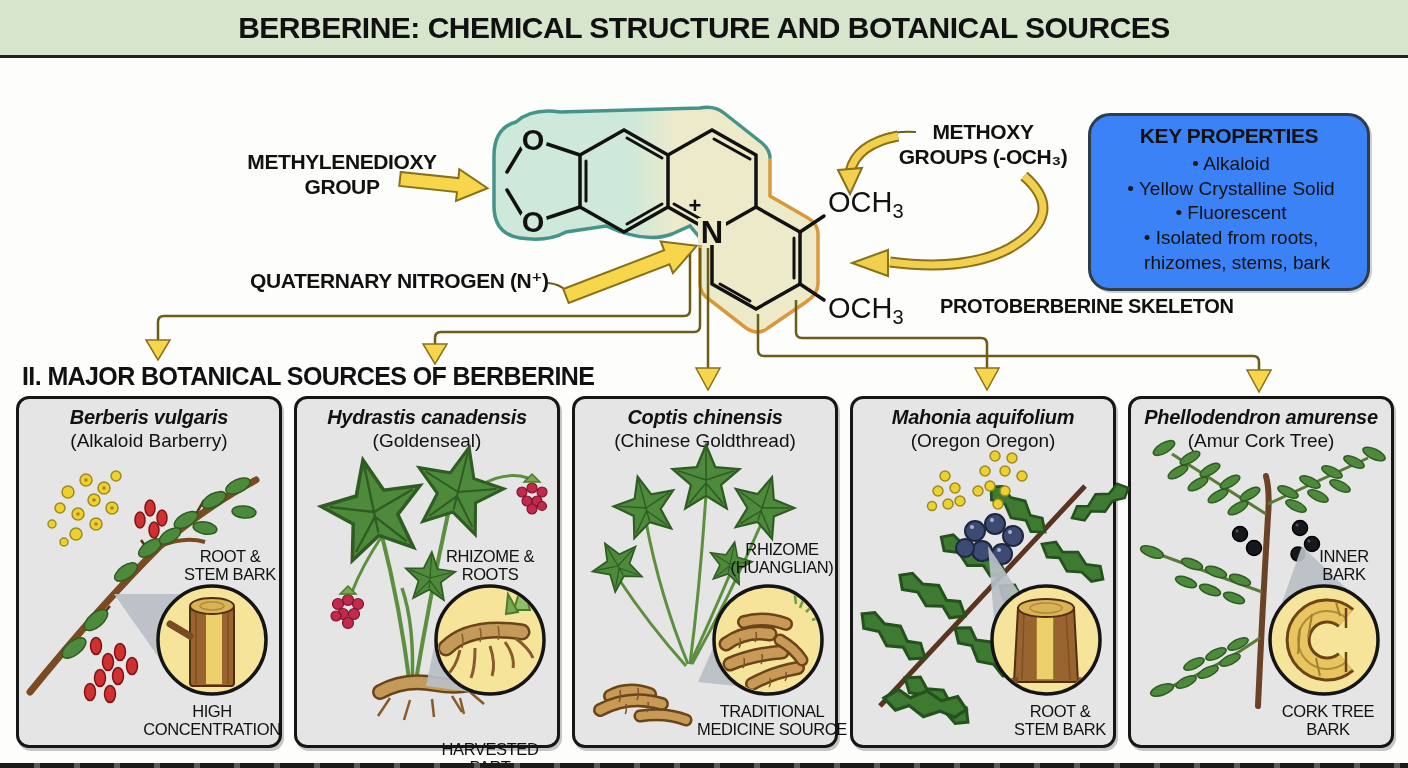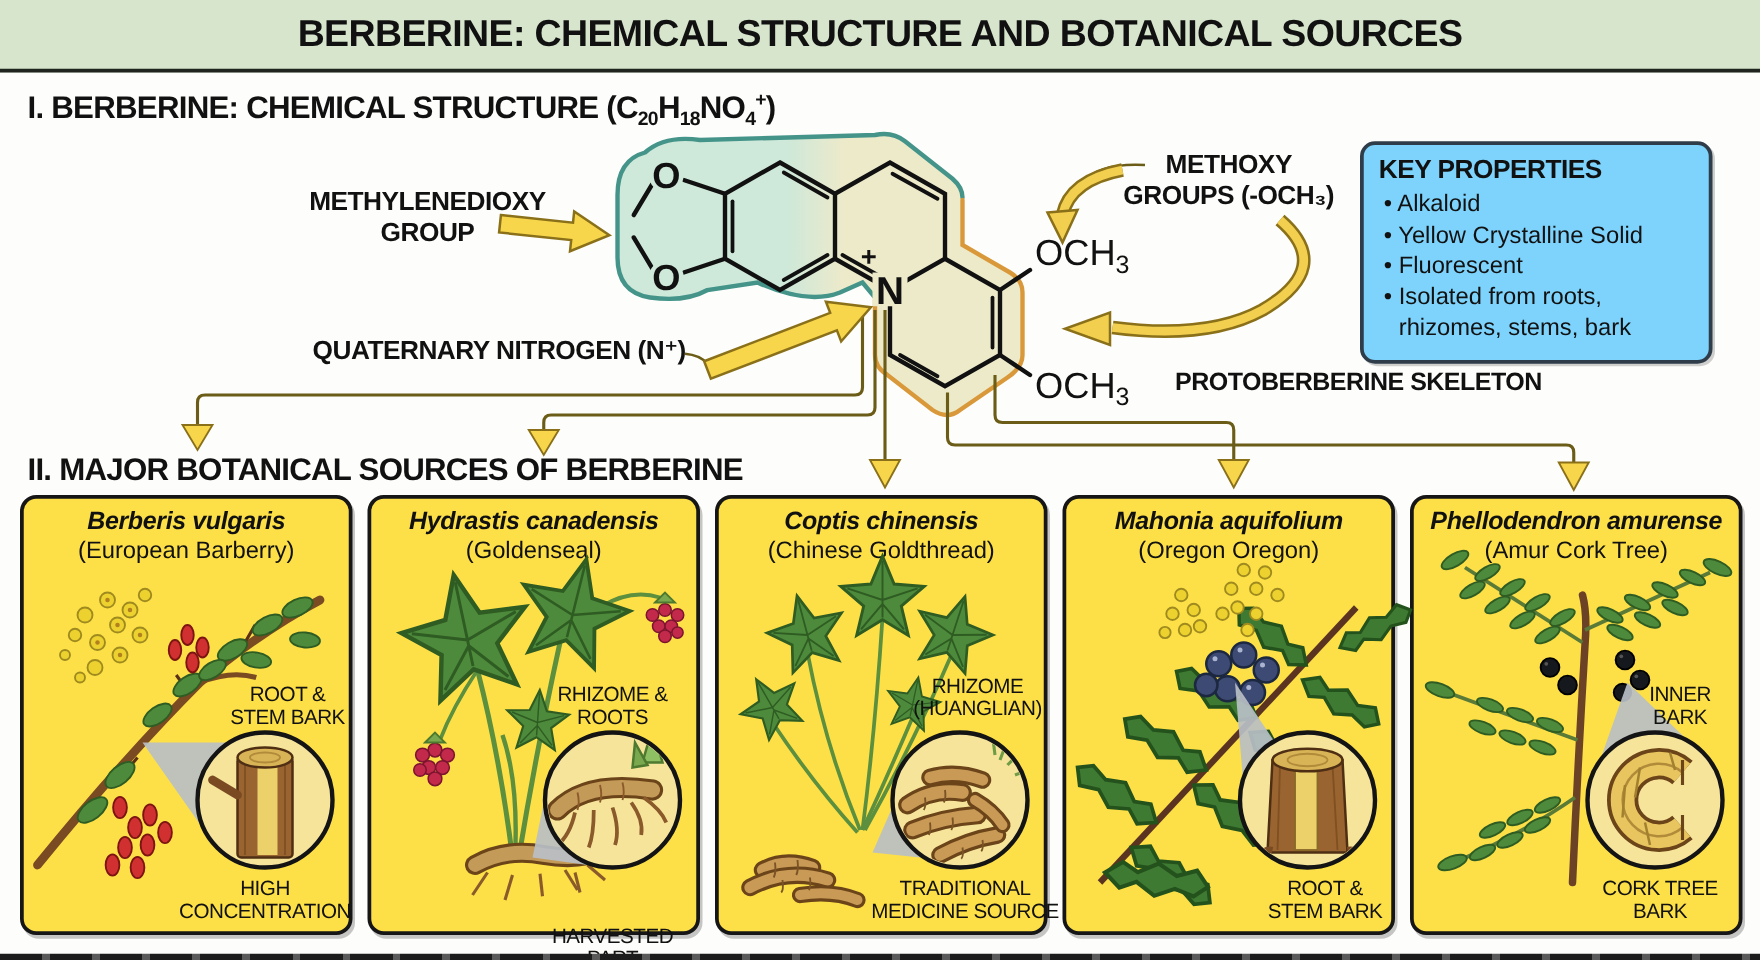--- a/index.html
+++ b/index.html
@@ -11,49 +11,46 @@
     display:flex;align-items:center;justify-content:center;z-index:0;}
   #title-bar .t{font-size:30px;font-weight:bold;letter-spacing:-0.5px;}
   
   .sec-head{font-size:25px;font-weight:bold;letter-spacing:-0.6px;z-index:4;}
   .sec-head sub{font-size:62%;}
   .sec-head sup{font-size:62%;}
   
   .ann{font-weight:bold;font-size:21px;line-height:1.18;letter-spacing:-0.4px;z-index:4;}
   .center{text-align:center;}
   
-  #keyprops{left:1088px;top:113px;width:282px;height:178px;background:#7dd3fc;
-    border:3px solid #2e3d49;border-radius:12px;box-shadow:2px 2px 0 rgba(0,0,0,.18);z-index:4;padding:8px 12px;box-sizing:border-box;}
+  #keyprops{left:1088px;top:113px;width:282px;height:178px;background:#3b82f6;
+    border:3px solid #2e3d49;border-radius:22px;box-shadow:2px 2px 0 rgba(0,0,0,.18);z-index:4;padding:8px 12px;box-sizing:border-box;text-align:center;}
   #keyprops .kp-title{font-size:21px;font-weight:bold;margin-bottom:4px;letter-spacing:-0.4px;}
   #keyprops ul{list-style:none;margin:0;padding:0;font-size:19px;line-height:1.3;}
   #keyprops li{padding-left:16px;text-indent:-12px;}
   
-  .panel{position:absolute;top:396px;width:266px;height:352px;background:#fde047;
+  .panel{position:absolute;top:396px;width:266px;height:352px;background:#e5e5e5;
     border:3px solid #161616;border-radius:13px;box-sizing:border-box;
     box-shadow:2px 3px 0 rgba(0,0,0,.22);z-index:2;}
   .panel .latin{font-size:20px;font-weight:bold;font-style:italic;text-align:center;margin-top:7px;letter-spacing:-0.3px;}
   .panel .common{font-size:19px;text-align:center;margin-top:1px;}
   .plabel{position:absolute;font-weight:normal;font-size:16.5px;line-height:1.12;text-align:center;
     white-space:pre-line;letter-spacing:-0.4px;z-index:5;}
   svg{position:absolute;}
   #diagram-svg{left:0;top:0;z-index:1;}
   #plants-svg{left:0;top:396px;z-index:3;}
 </style>
 </head>
 <body>
 
 <div id="canvas">
 
   <div id="title-bar" class="abs">
     <span class="t">BERBERINE: CHEMICAL STRUCTURE AND BOTANICAL SOURCES</span>
   </div>
 
-  <div class="abs sec-head" style="left:22px;top:72px;">
-    <span>I. BERBERINE: CHEMICAL STRUCTURE (C</span><sub>20</sub><span>H</span><sub>18</sub><span>NO</span><sub>4</sub><sup>+</sup><span>)</span>
-  </div>
 
   <svg id="diagram-svg" width="1408" height="768" viewBox="0 0 1408 768">
     <defs>
       <linearGradient id="blobgrad" x1="494" y1="0" x2="818" y2="0" gradientUnits="userSpaceOnUse">
         <stop offset="0" stop-color="#cee8d9"></stop>
           <stop offset="0.42" stop-color="#cee8d9"></stop>
         <stop offset="0.56" stop-color="#edeaca"></stop>
           <stop offset="1" stop-color="#edeaca"></stop>
       </linearGradient>
     </defs>
@@ -154,21 +151,21 @@
       <li><span>•</span> <span>Yellow Crystalline Solid</span></li>
       <li><span>•</span> <span>Fluorescent</span></li>
       <li><span>•</span> <span>Isolated from roots, rhizomes, stems, bark</span></li>
     </ul>
   </div>
 
   <div class="abs sec-head" style="left:22px;top:362px;">II. MAJOR BOTANICAL SOURCES OF BERBERINE</div>
 
   <div class="panel" style="left:16px;">
     <div class="latin">Berberis vulgaris</div>
-    <div class="common">(European Barberry)</div>
+    <div class="common">(Alkaloid Barberry)</div>
   </div>
   <div class="panel" style="left:294px;">
     <div class="latin">Hydrastis canadensis</div>
     <div class="common">(Goldenseal)</div>
   </div>
   <div class="panel" style="left:572px;">
     <div class="latin">Coptis chinensis</div>
     <div class="common">(Chinese Goldthread)</div>
   </div>
   <div class="panel" style="left:850px;">

